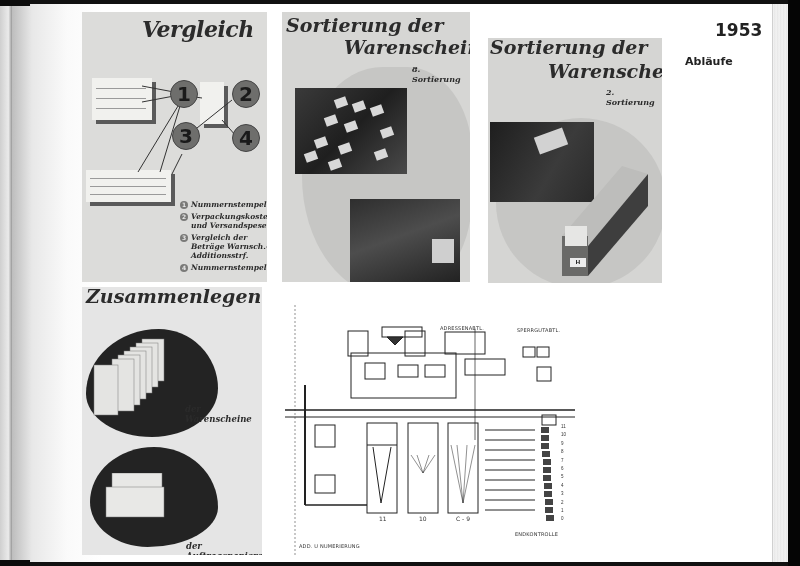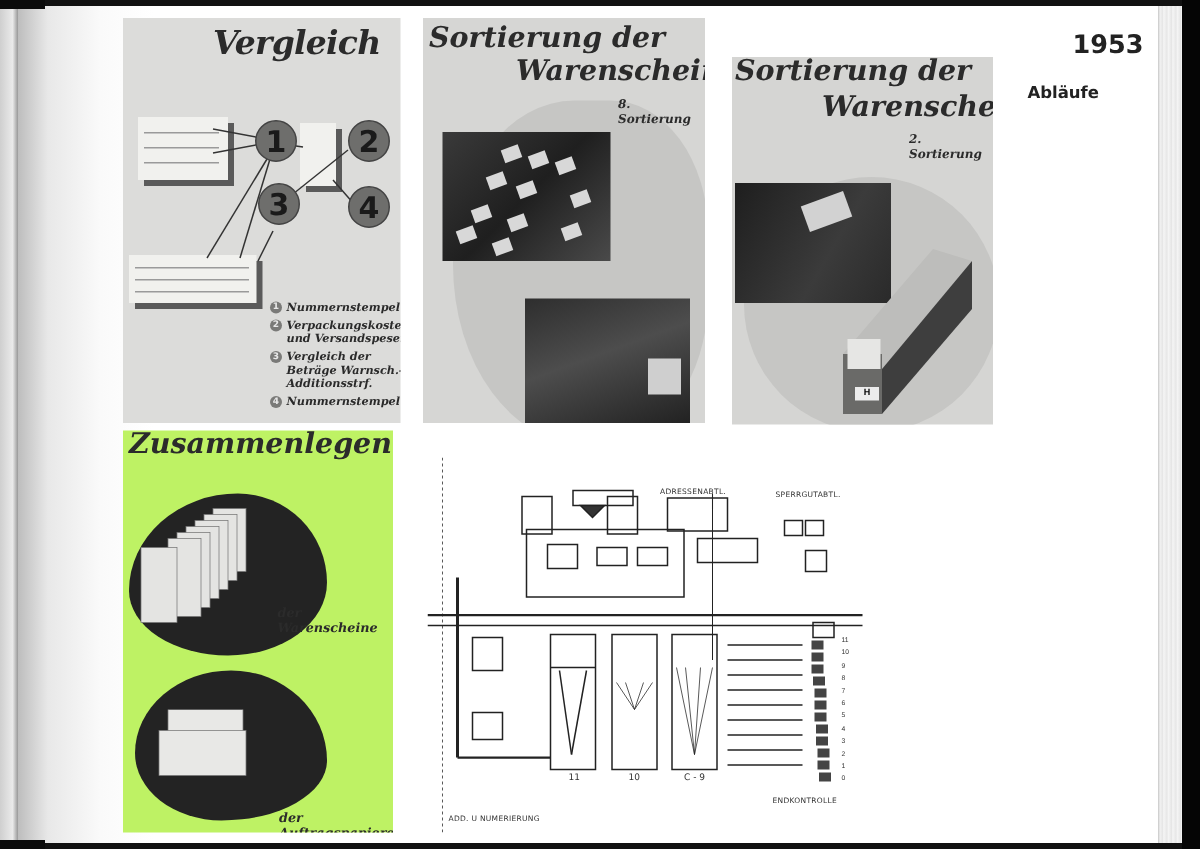--- a/index.html
+++ b/index.html
@@ -40,21 +40,21 @@
   .card { position:absolute; width:12px; height:9px; background:#d8d8d8; transform:rotate(-20deg); }
 
   
   #p3 { left:488px; top:38px; width:174px; height:245px; background:#d5d5d3; }
   #p3 .t1 { position:absolute; left:2px; top:-2px; font-size:19px; }
   #p3 .t2 { position:absolute; left:60px; top:22px; font-size:19px; }
   #p3 .sub { position:absolute; left:118px; top:49px; font-size:8px; }
   .tray { position:absolute; left:74px; top:128px; width:86px; height:110px; }
 
   
-  #p4 { left:82px; top:287px; width:180px; height:268px; background:#bef264; }
+  #p4 { left:82px; top:287px; width:180px; height:268px; background:#e5e5e5; }
   #p4 .title { position:absolute; left:4px; top:-2px; font-size:19px; }
   .dark-blob { position:absolute; background:#232323; }
   #p4 .cap1 { position:absolute; left:103px; top:117px; font-size:8.5px; }
   #p4 .cap2 { position:absolute; left:104px; top:254px; font-size:8.5px; }
 
   
   #diag { position:absolute; left:285px; top:305px; width:300px; height:250px; }
   #diag .lbl { position:absolute; font-size:5px; color:#333; letter-spacing:0.2px; font-family:"DejaVu Sans",sans-serif; }
   #diag .lbl-b { position:absolute; font-size:6px; color:#333; font-family:"DejaVu Sans",sans-serif; }
 

